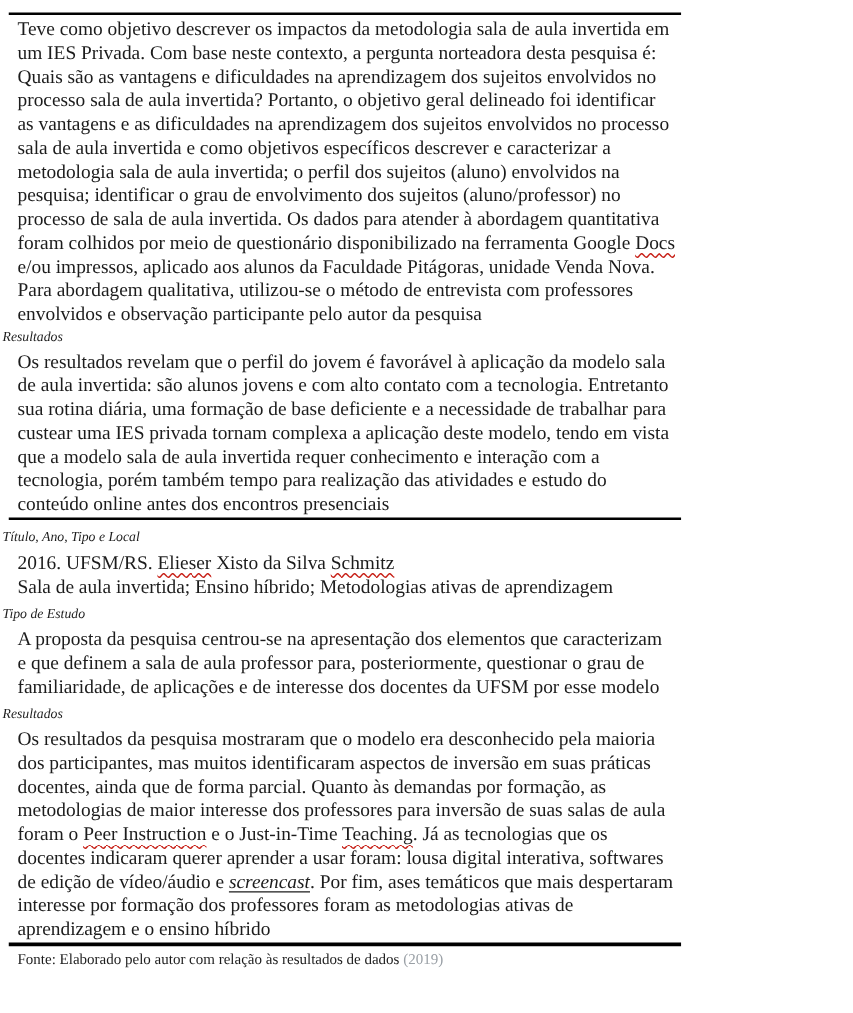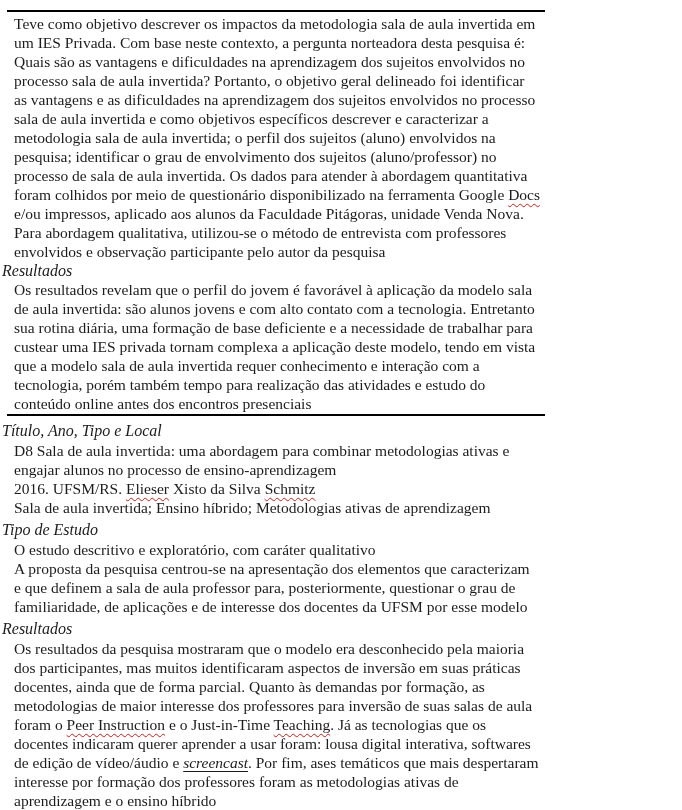--- a/index.html
+++ b/index.html
@@ -11,21 +11,21 @@
   .page{position:relative;width:545px;height:810px;overflow:hidden;background:#ffffff;}
   .doc{
     margin:10px 0 0 7px;
     border-top:2px solid #000000;
     border-bottom:3px solid #000000;
   }
   .row{padding:2px 5px 1px 0;}
   .row + .row{border-top:2px solid #000000;}
   .heading{
     font-style:italic;
-    font-size:16px;line-height:19px;
+    font-size:11px;line-height:19px;
     margin-left:-5px;
   }
   .row.r2 .heading{margin-top:3px;margin-bottom:1px;}
   .body{
     font-size:15.5px;line-height:19px;
     padding-left:7px;
     text-align:left;
   }
   .err{
     text-decoration-line:underline;
@@ -66,25 +66,23 @@
 
   <div class="doc">
     <div id="rows">
         <div class="row r1">
           <div class="body"><span>Teve como objetivo descrever os impactos da metodologia sala de aula invertida em um IES Privada. Com base neste contexto, a pergunta norteadora desta pesquisa é: Quais são as vantagens e dificuldades na aprendizagem dos sujeitos envolvidos no processo sala de aula invertida? Portanto, o objetivo geral delineado foi identificar as vantagens e as dificuldades na aprendizagem dos sujeitos envolvidos no processo sala de aula invertida e como objetivos específicos descrever e caracterizar a metodologia sala de aula invertida; o perfil dos sujeitos (aluno) envolvidos na pesquisa; identificar o grau de envolvimento dos sujeitos (aluno/professor) no processo de sala de aula invertida. Os dados para atender à abordagem quantitativa foram colhidos por meio de questionário disponibilizado na ferramenta Google </span><span class="err">Docs</span><span> e/ou impressos, aplicado aos alunos da Faculdade Pitágoras, unidade Venda Nova. Para abordagem qualitativa, utilizou-se o método de entrevista com professores envolvidos e observação participante pelo autor da pesquisa</span></div>
           <div class="heading">Resultados</div>
           <div class="body"><span>Os resultados revelam que o perfil do jovem é favorável à aplicação da modelo sala de aula invertida: são alunos jovens e com alto contato com a tecnologia. Entretanto sua rotina diária, uma formação de base deficiente e a necessidade de trabalhar para custear uma IES privada tornam complexa a aplicação deste modelo, tendo em vista que a modelo sala de aula invertida requer conhecimento e interação com a tecnologia, porém também tempo para realização das atividades e estudo do conteúdo online antes dos encontros presenciais</span></div>
         </div>
         <div class="row r2">
           <div class="heading">Título, Ano, Tipo e Local</div>
-          <div class="body"><span>D8 Sala de aula invertida: uma abordagem para combinar metodologias ativas e engajar alunos no processo de ensino-aprendizagem</span></div>
           <div class="body"><span>2016. UFSM/RS. </span><span class="err">Elieser</span><span> Xisto da Silva </span><span class="err">Schmitz</span></div>
           <div class="body"><span>Sala de aula invertida; Ensino híbrido; Metodologias ativas de aprendizagem</span></div>
           <div class="heading">Tipo de Estudo</div>
-          <div class="body"><span>O estudo descritivo e exploratório, com caráter qualitativo</span></div>
           <div class="body"><span>A proposta da pesquisa centrou-se na apresentação dos elementos que caracterizam e que definem a sala de aula professor para, posteriormente, questionar o grau de familiaridade, de aplicações e de interesse dos docentes da UFSM por esse modelo</span></div>
           <div class="heading">Resultados</div>
           <div class="body"><span>Os resultados da pesquisa mostraram que o modelo era desconhecido pela maioria dos participantes, mas muitos identificaram aspectos de inversão em suas práticas docentes, ainda que de forma parcial. Quanto às demandas por formação, as metodologias de maior interesse dos professores para inversão de suas salas de aula foram o </span><span class="err">Peer Instruction</span><span> e o Just-in-Time </span><span class="err">Teaching</span><span>. Já as tecnologias que os docentes indicaram querer aprender a usar foram: lousa digital interativa, softwares de edição de vídeo/áudio e </span><span class="iterr">screencast</span><span>. Por fim, ases temáticos que mais despertaram interesse por formação dos professores foram as metodologias ativas de aprendizagem e o ensino híbrido</span></div>
         </div>
       </div>
   </div>
 
   <div class="caption">
     <span>Fonte: Elaborado pelo autor com relação às resultados de dados </span><span class="gray">(2019)</span>
   </div>

